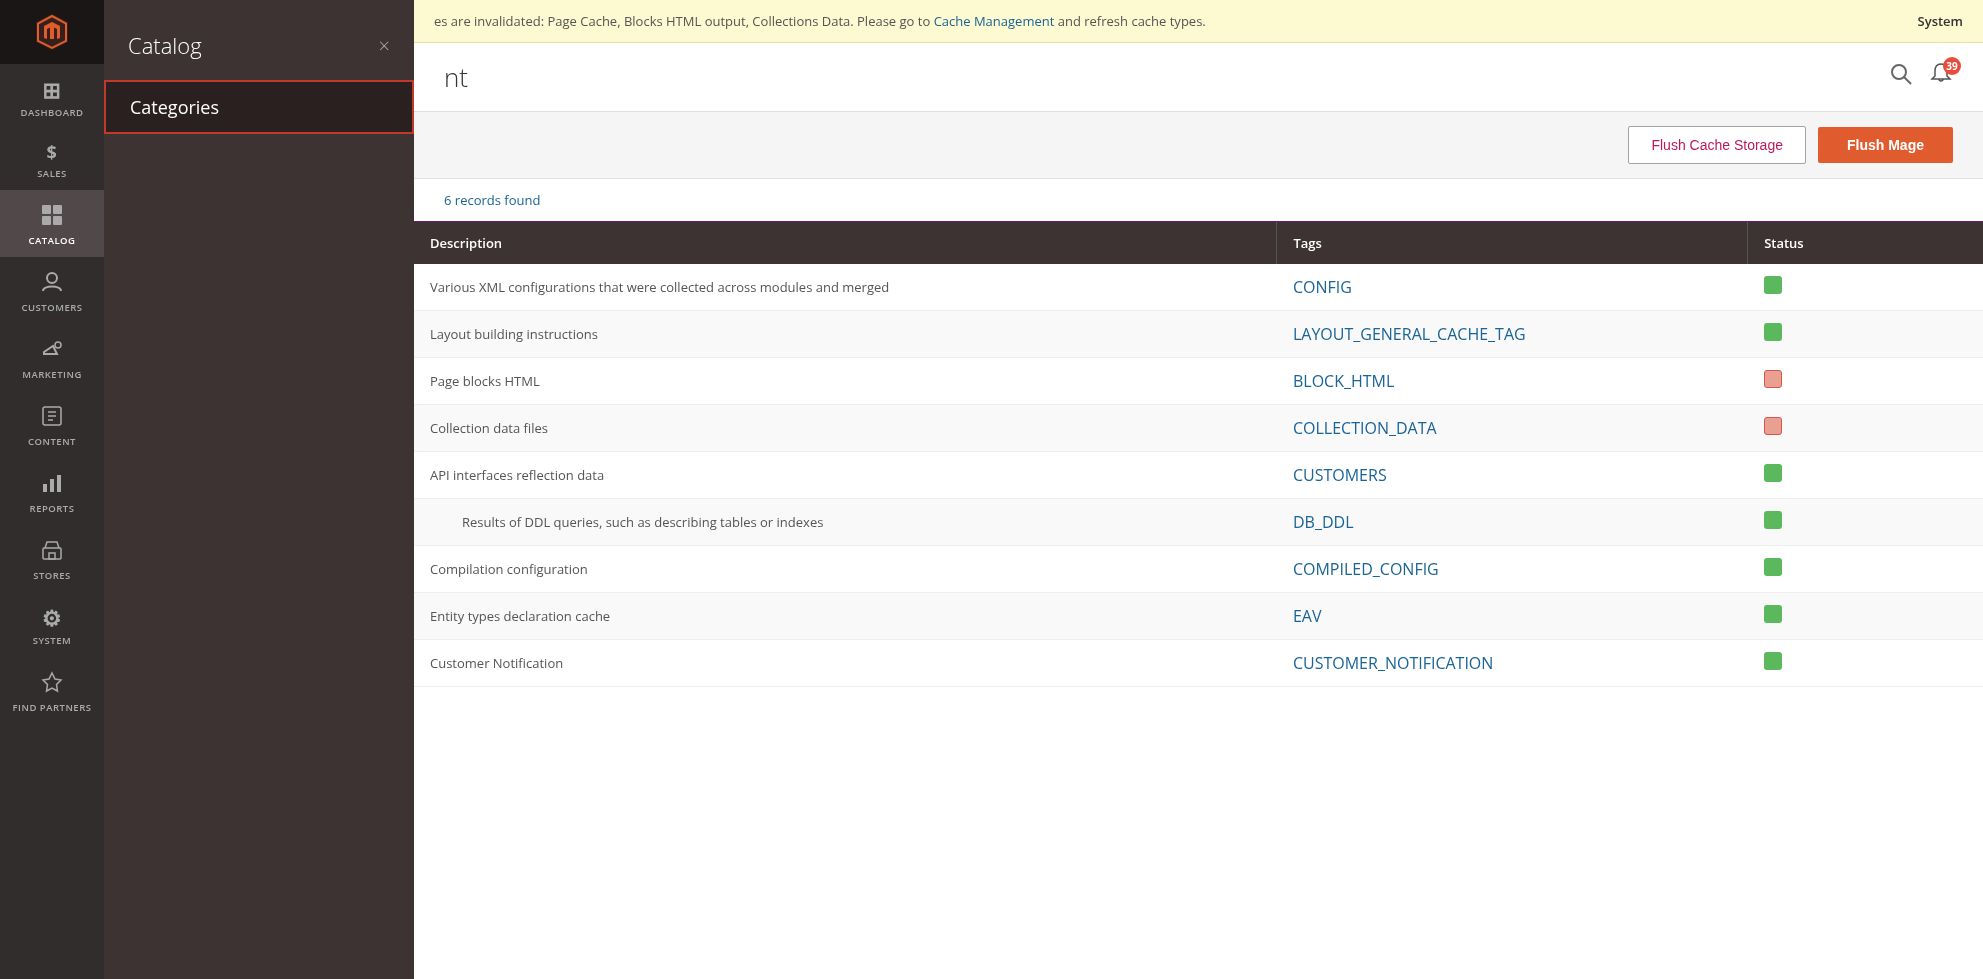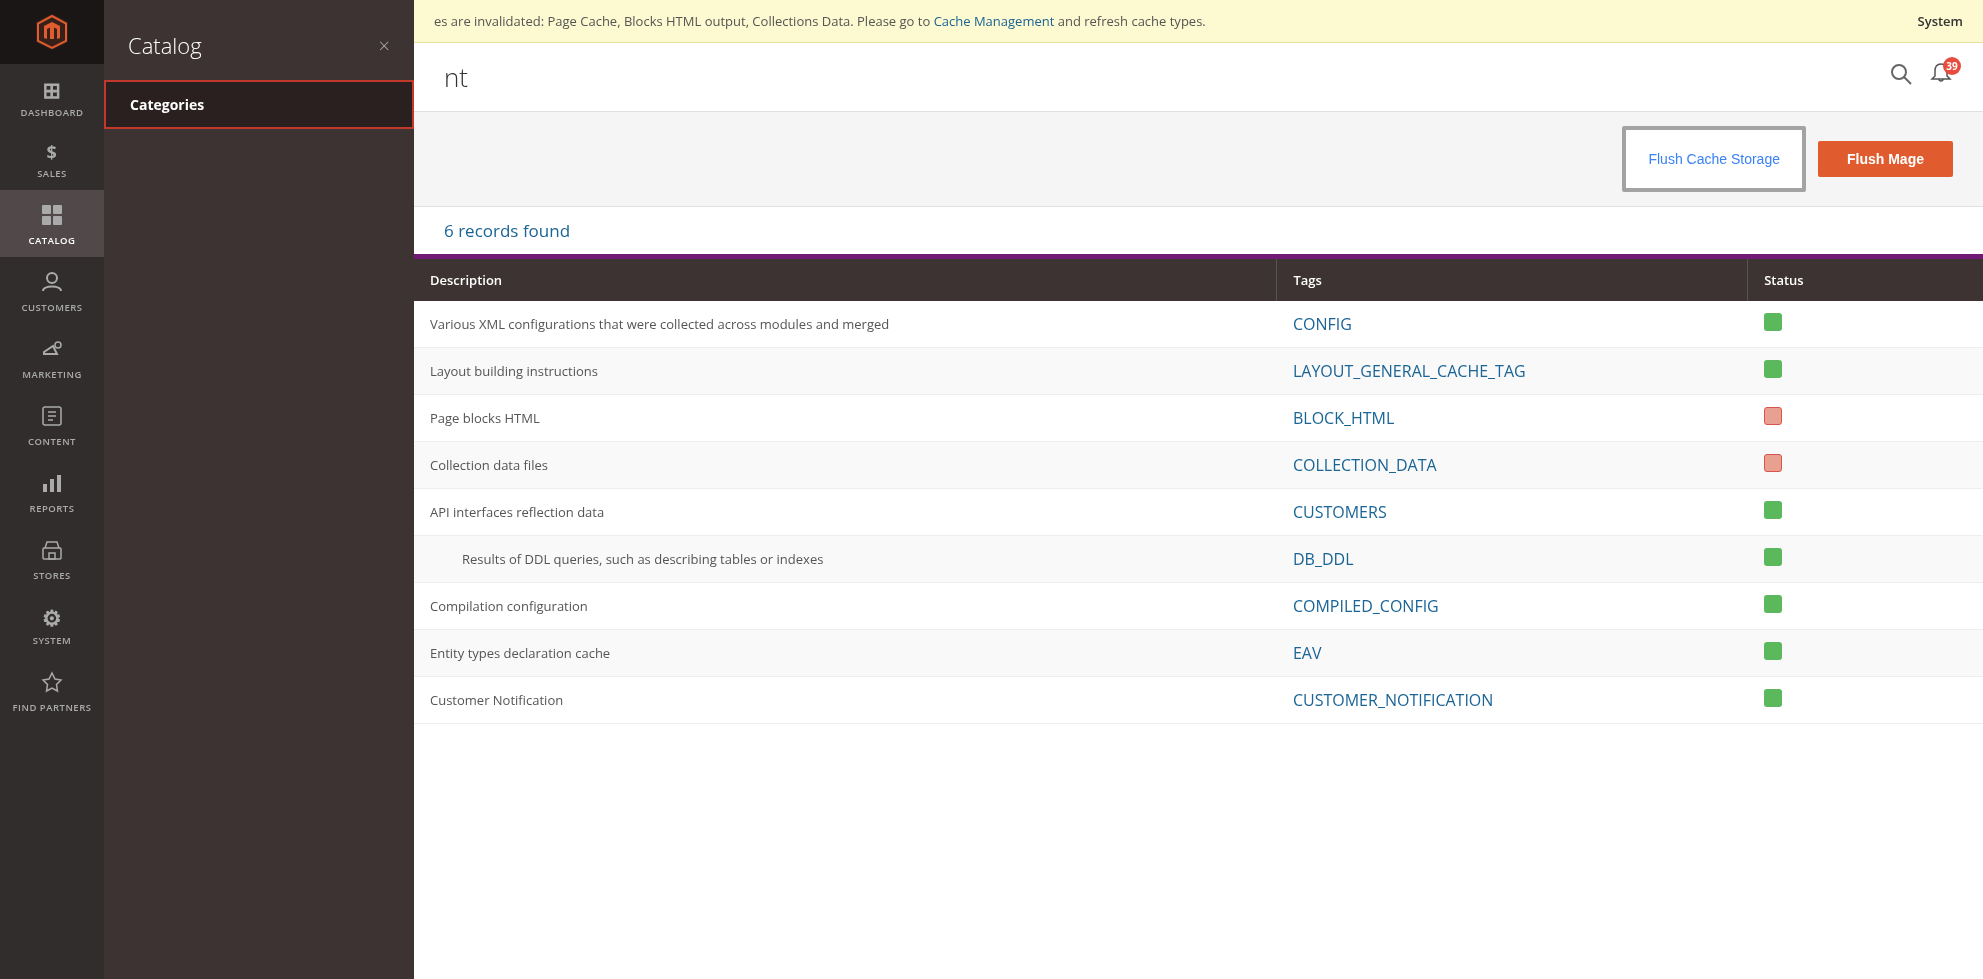--- a/index.html
+++ b/index.html
@@ -75,24 +75,23 @@
       font-size: 11px;
       text-transform: uppercase;
       letter-spacing: 1px;
       padding: 10px 24px 8px;
       font-weight: 600;
     }
     .catalog-menu-item {
       display: block;
       padding: 13px 24px;
       color: #ccc;
-      font-size: 14px;
+      font-size: 18px;
       cursor: pointer;
       transition: background 0.2s;
-      font-weight: bold;
     }
 
     
     .main {
       margin-left: 414px;
       min-height: 100vh;
       background: #fff;
     }
 
     
@@ -165,45 +164,45 @@
       background: #f5f5f5;
       padding: 14px 30px;
       border-bottom: 1px solid #e0e0e0;
       display: flex;
       align-items: center;
       justify-content: flex-end;
       gap: 12px;
     }
     .flush-cache-storage-btn {
       background: #fff;
-      border: 4px solid #a3a3a3;
-      padding: 21px 22px;
+      border: 1px solid #a3a3a3;
+      padding: 10px 22px;
       font-size: 14px;
-      color: #3b82f6;
+      color: #be185d;
       cursor: pointer;
       border-radius: 2px;
     }
     .flush-mage-btn {
       background: #e05b2e;
       border: none;
       padding: 10px 29px;
       font-size: 14px;
       color: #fff;
       cursor: pointer;
       border-radius: 2px;
       font-weight: 600;
     }
 
     
     .records-info {
       padding: 12px 30px;
-      font-size: 17px;
+      font-size: 13px;
       color: #555;
       background: #fff;
-      border-bottom: 5px solid #701a75;
+      border-bottom: 1px solid #701a75;
     }
     .records-link { color: #1a6496; text-decoration: none; }
 
     
     .data-table {
       width: 100%;
       border-collapse: collapse;
       background: #fff;
     }
     .data-table th {

